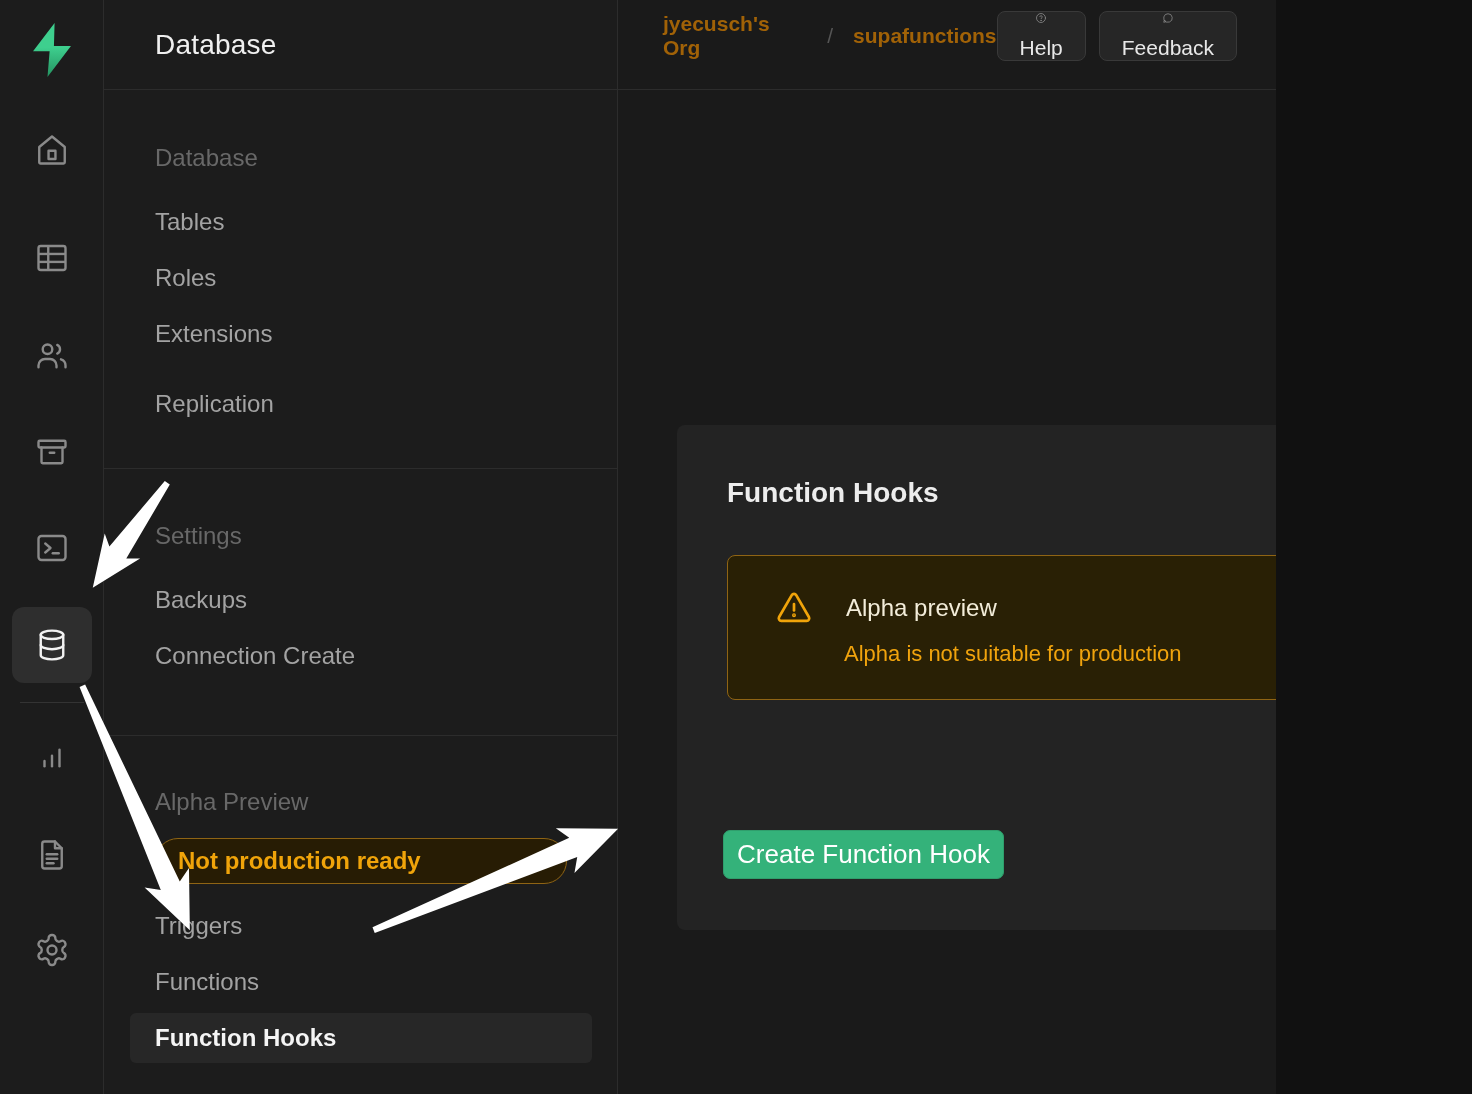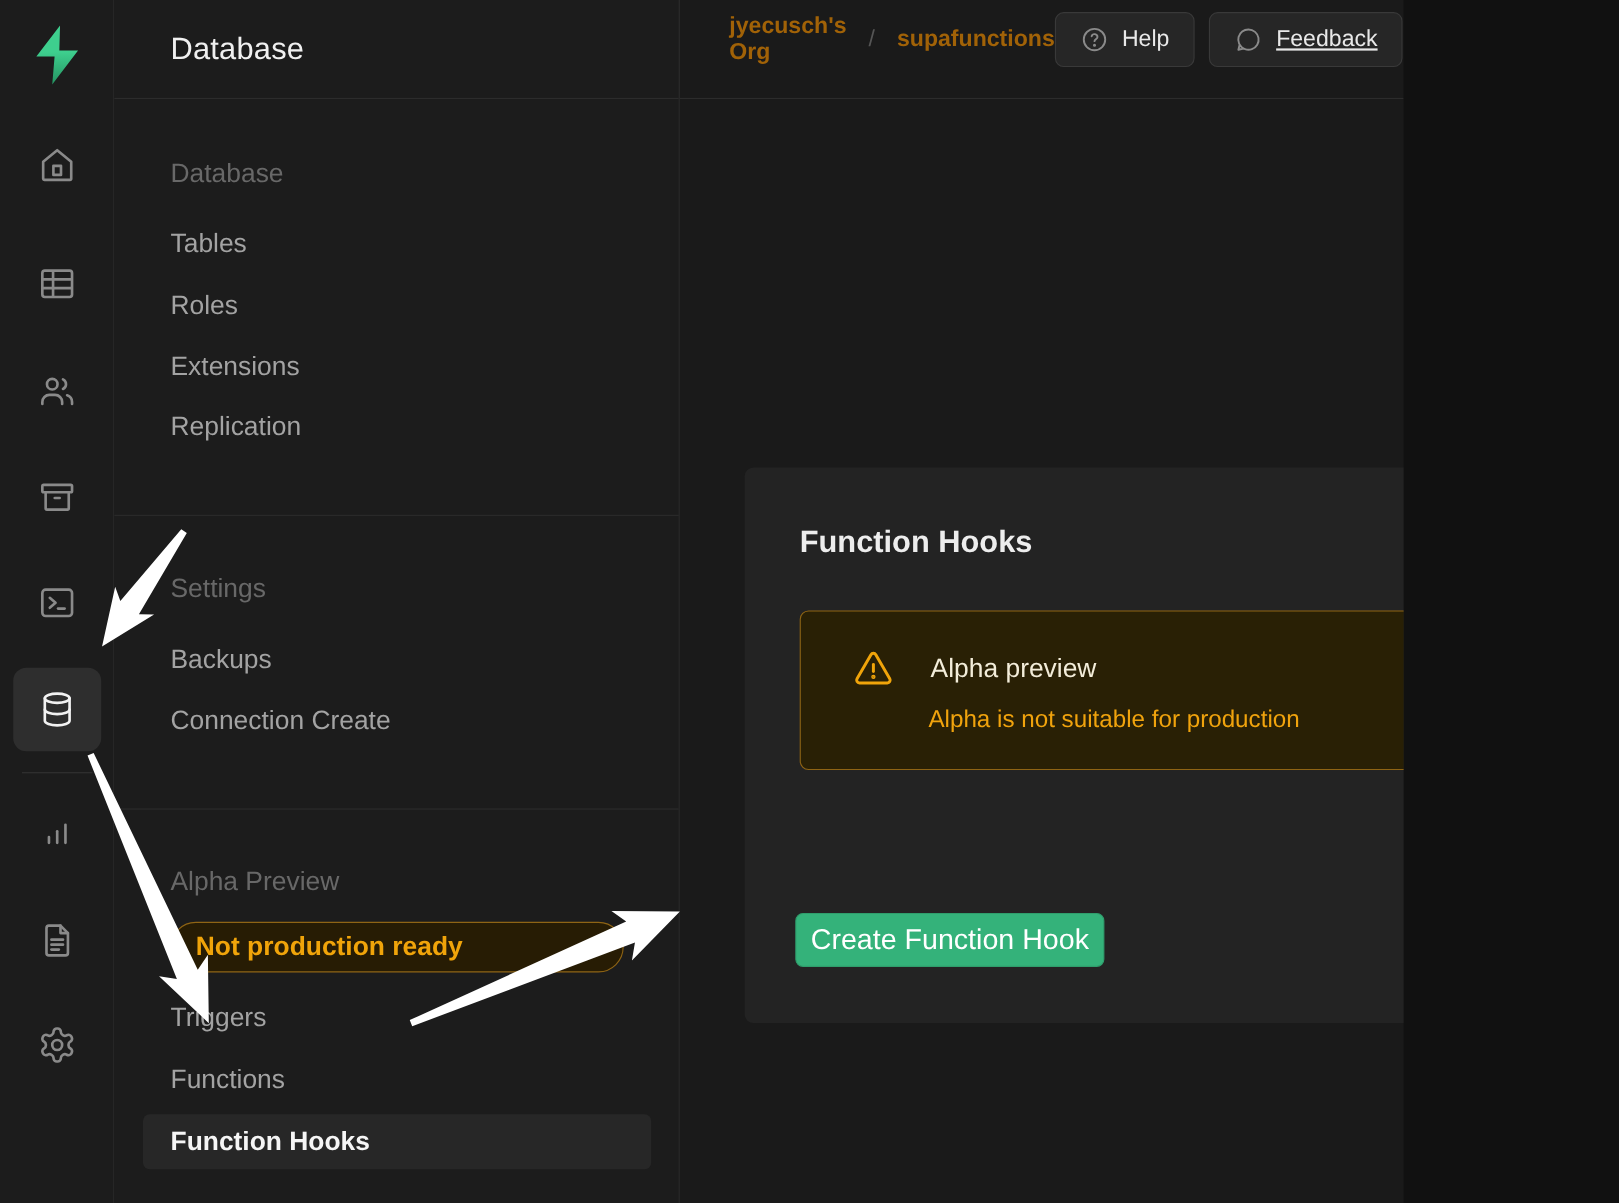--- a/index.html
+++ b/index.html
@@ -58,23 +58,23 @@
     position:absolute; left:618px; top:0; right:0; height:90px;
     border-bottom:1px solid #2c2c2c; display:flex; align-items:center;
     padding:0 39px 18px 45px;
   }
   .crumb { font-size:21px; color:#a16207; font-weight:bold; cursor:pointer; }
   .crumb-sep { color:#555; font-size:21px; margin:0 20px; }
   .header-spacer { flex:1; }
   .hbtn {
     height:50px; display:flex; align-items:center; gap:12px; padding:0 22px;
     background:#262626; border:1px solid #393939; border-radius:8px;
-    color:#e8e8e8; font-size:21px; cursor:pointer;
-  }
-  .hbtn + .hbtn { margin-left:13px;text-decoration:underline; }
+    color:#e8e8e8; font-size:21px; cursor:pointer;flex-direction:column;
+  }
+  .hbtn + .hbtn { margin-left:13px; }
   .hbtn svg { width:26px; height:26px; color:#8a8a8a; }
 
   
   .main { position:absolute; left:618px; top:90px; right:0; bottom:0; background:#1a1a1a; }
   .card {
     position:absolute; left:59px; top:335px; width:738px; height:505px;
     background:#232323; border-radius:8px;
   }
   .card-title { position:absolute; left:50px; top:52px; font-size:28px; color:#ededed; }
   .alert {
@@ -184,21 +184,21 @@
 
   <aside class="sidebar">
     <div class="sidebar-header">
       <span class="sidebar-title">Database</span>
     </div>
 
     <div class="s-heading" style="top:142px">Database</div>
     <div class="s-item" style="top:206px">Tables</div>
     <div class="s-item" style="top:262px">Roles</div>
     <div class="s-item" style="top:318px">Extensions</div>
-    <div class="s-item" style="top:372px">Replication</div>
+    <div class="s-item" style="top:388px">Replication</div>
 
     <div class="s-divider" style="top:468px"></div>
 
     <div class="s-heading" style="top:520px">Settings</div>
     <div class="s-item" style="top:584px">Backups</div>
     <div class="s-item" style="top:640px">Connection Create</div>
 
     <div class="s-divider" style="top:735px"></div>
 
     <div class="s-heading" style="top:786px">Alpha Preview</div>

